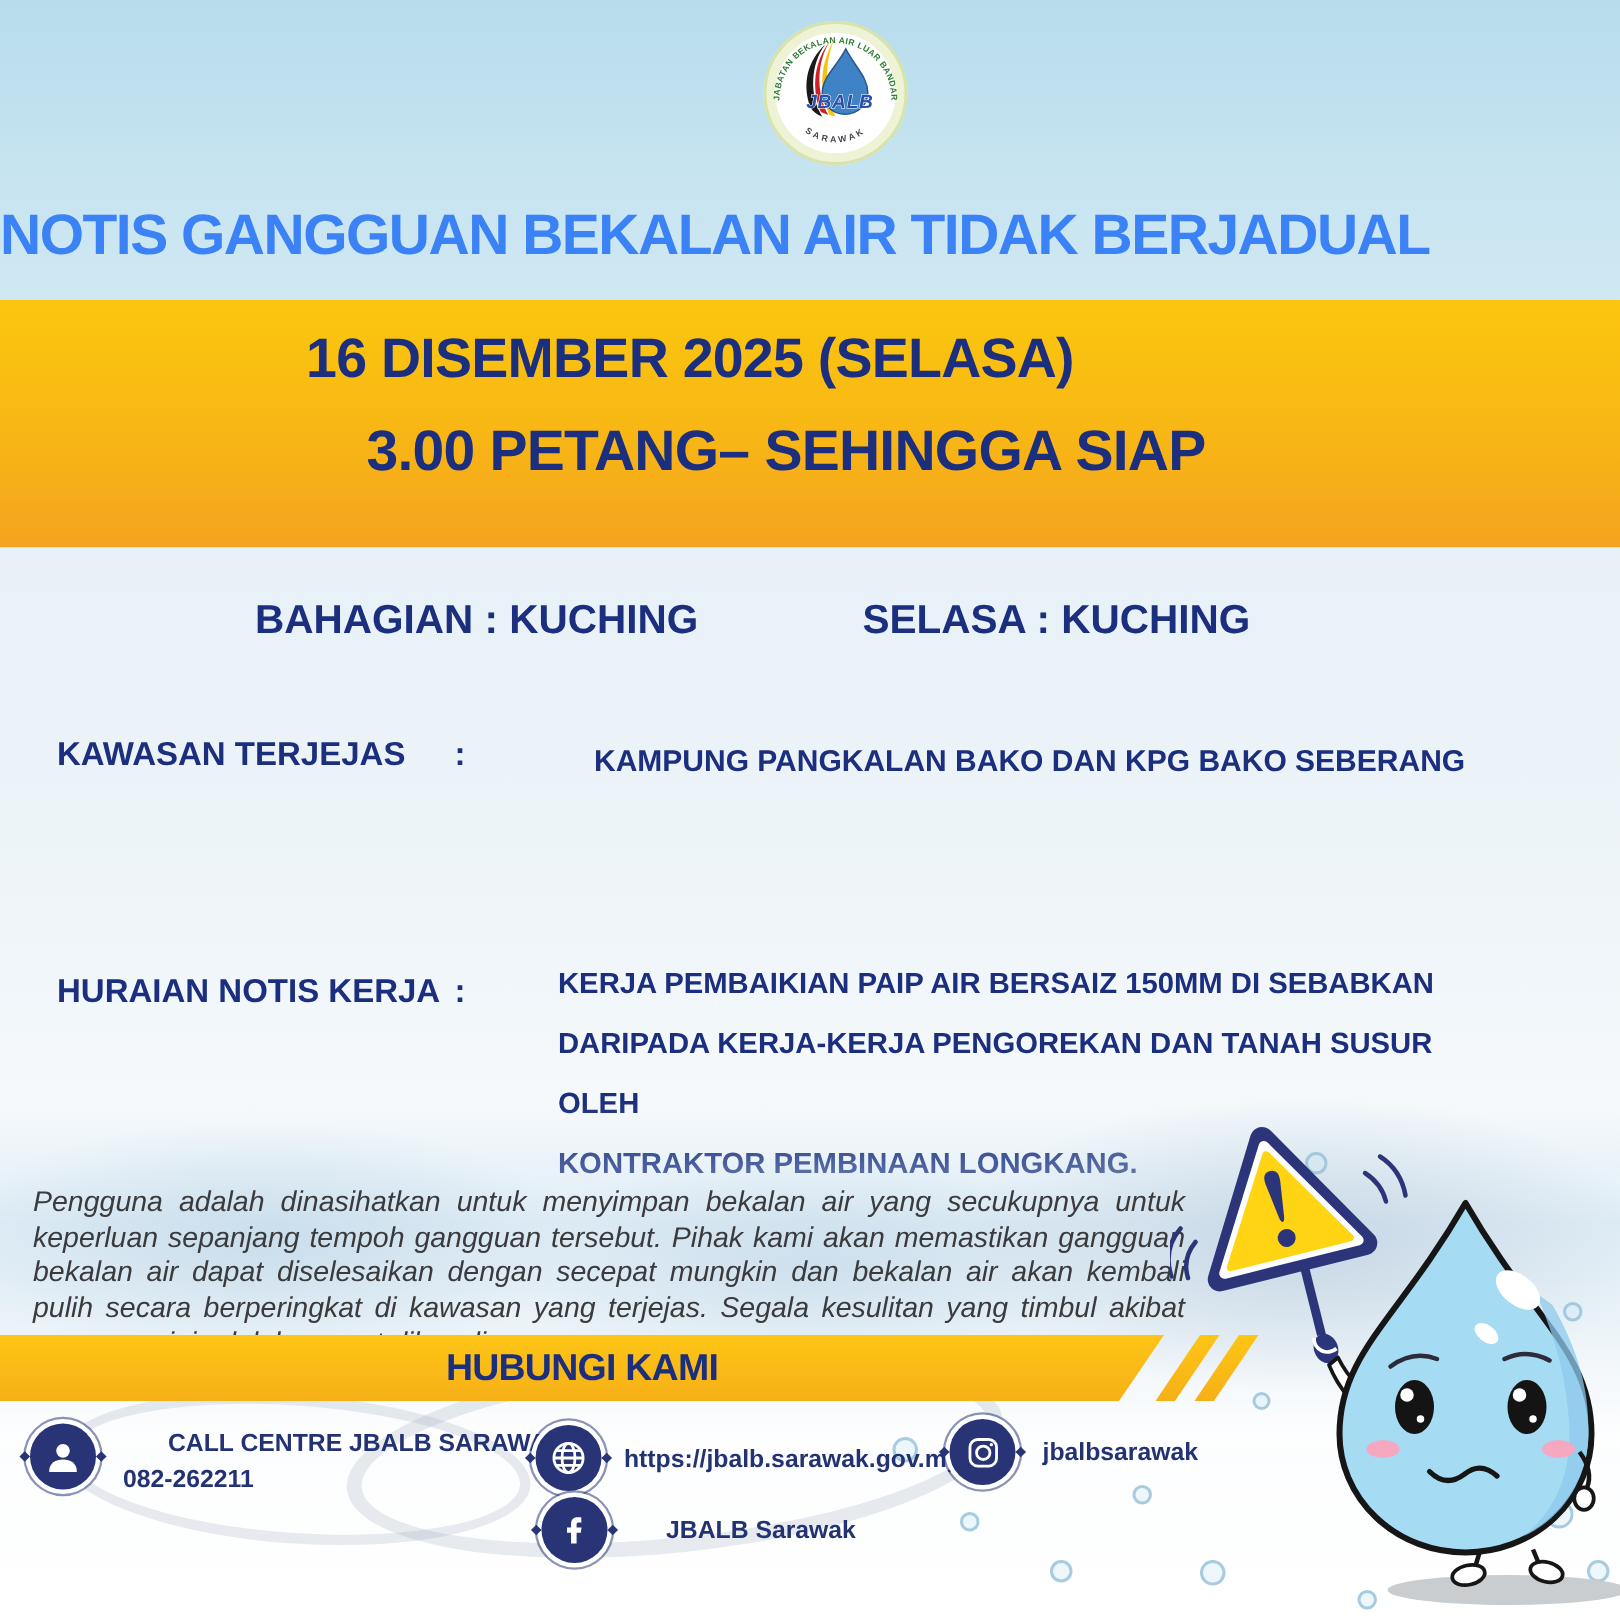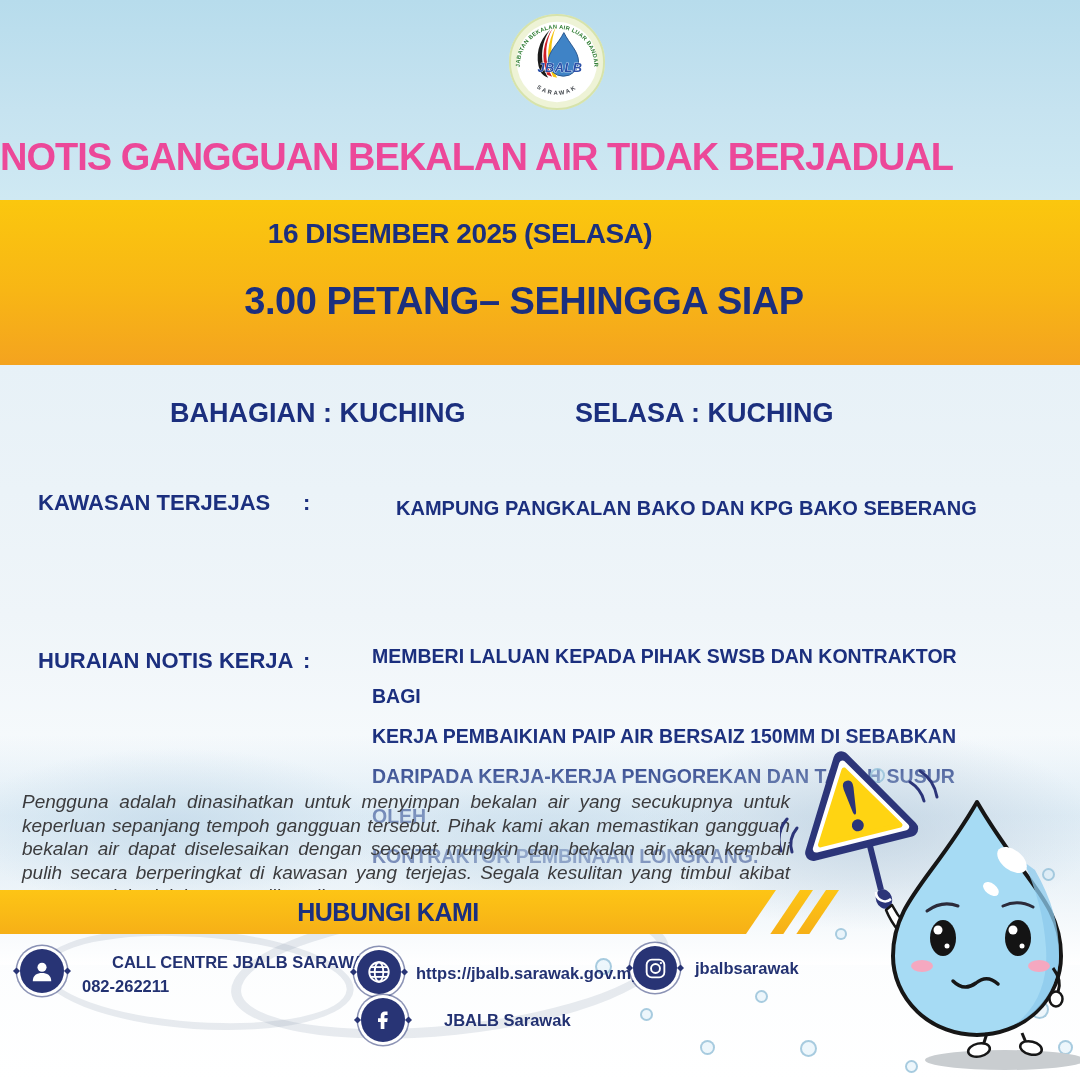--- a/index.html
+++ b/index.html
@@ -6,26 +6,26 @@
   #canvas{
     position:relative;width:1080px;height:1080px;overflow:hidden;
     font-family:"Liberation Sans",sans-serif;background:#fff;
   }
   .abs{position:absolute;}
   
   .header{left:0;top:0;width:1080px;height:200px;
     background:linear-gradient(180deg,#b7dcec 0%,#c6e3f0 55%,#cfe9f3 100%);}
   .logo{left:508px;top:12px;width:98px;height:100px;}
   .title{left:0;top:136px;width:920px;text-align:center;white-space:nowrap;
-    font-size:38px;font-weight:bold;letter-spacing:-1px;color:#ec4899;}
+    font-size:38px;font-weight:bold;letter-spacing:-1px;color:#3b82f6;}
   
   .gold-band{left:0;top:200px;width:1080px;height:165px;
     background:linear-gradient(180deg,#fbc70e 0%,#f8b615 55%,#f4a31f 100%);}
   .sched-date{left:0;top:218px;width:920px;text-align:center;white-space:nowrap;
-    font-size:28px;font-weight:bold;letter-spacing:-0.5px;color:#1b2f7e;}
+    font-size:37px;font-weight:bold;letter-spacing:-0.5px;color:#1b2f7e;}
   .sched-time{left:0;top:280px;width:1048px;text-align:center;white-space:nowrap;
     font-size:38px;font-weight:bold;letter-spacing:-0.5px;color:#1b2f7e;}
   
   .main-bg{left:0;top:365px;width:1080px;height:715px;
     background:linear-gradient(180deg,#e7f1f7 0%,#eff5f9 35%,#f8fbfd 60%,#ffffff 100%);}
   .navy{color:#1b2f7e;font-weight:bold;}
   .region-bahagian{left:170px;top:398px;font-size:27px;}
   .region-daerah{left:575px;top:398px;font-size:27px;}
   .kw-label{left:38px;top:490px;font-size:22px;text-align:right;}
   .kw-colon{left:303px;top:490px;font-size:22px;}
@@ -123,21 +123,20 @@
   <div class="abs navy region-bahagian">BAHAGIAN : KUCHING</div>
   <div class="abs navy region-daerah">SELASA : KUCHING</div>
 
   <div class="abs navy kw-label">KAWASAN TERJEJAS</div>
   <div class="abs navy kw-colon">:</div>
   <div class="abs navy kw-value">KAMPUNG PANGKALAN BAKO DAN KPG BAKO SEBERANG</div>
 
   <div class="abs navy hn-label">HURAIAN NOTIS KERJA</div>
   <div class="abs navy hn-colon">:</div>
   <div class="abs hn-lines">
-    <div>MEMBERI LALUAN KEPADA PIHAK SWSB DAN KONTRAKTOR BAGI</div>
     <div>KERJA PEMBAIKIAN PAIP AIR BERSAIZ 150MM DI SEBABKAN</div>
     <div>DARIPADA KERJA-KERJA PENGOREKAN DAN TANAH SUSUR OLEH</div>
     <div>KONTRAKTOR PEMBINAAN LONGKANG.</div>
   </div>
 
   <div class="abs advisory">Pengguna adalah dinasihatkan untuk menyimpan bekalan air yang secukupnya untuk keperluan sepanjang tempoh gangguan tersebut. Pihak kami akan memastikan gangguan bekalan air dapat diselesaikan dengan secepat mungkin dan bekalan air akan kembali pulih secara berperingkat di kawasan yang terjejas. Segala kesulitan yang timbul akibat gangguan ini adalah sangat dikesali.</div>
 
   <div class="abs hk-band">
     <span class="hk-text">HUBUNGI KAMI</span>
   </div>

